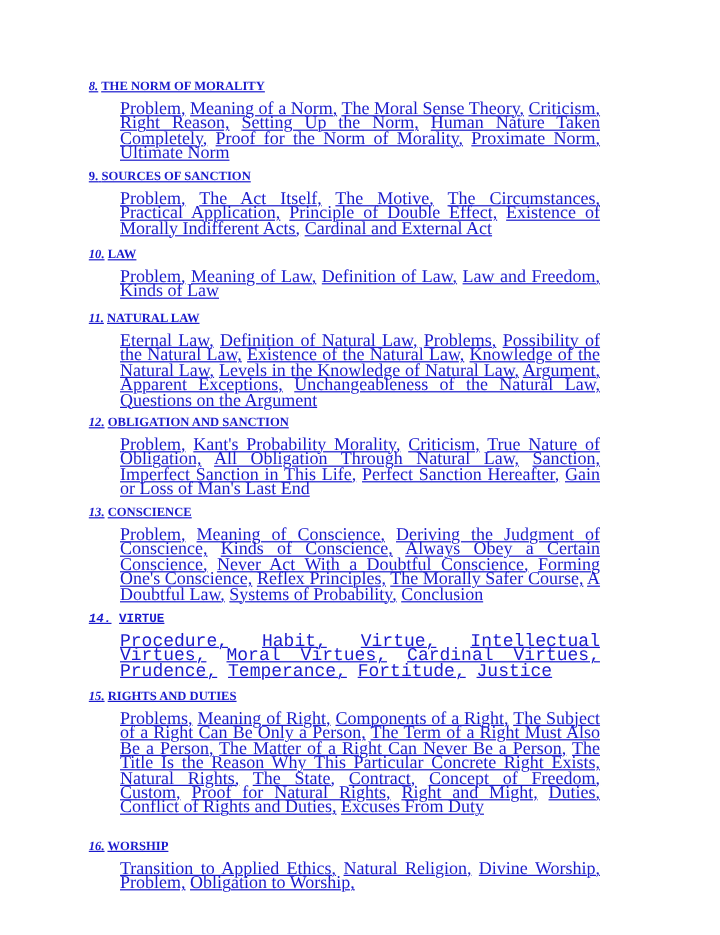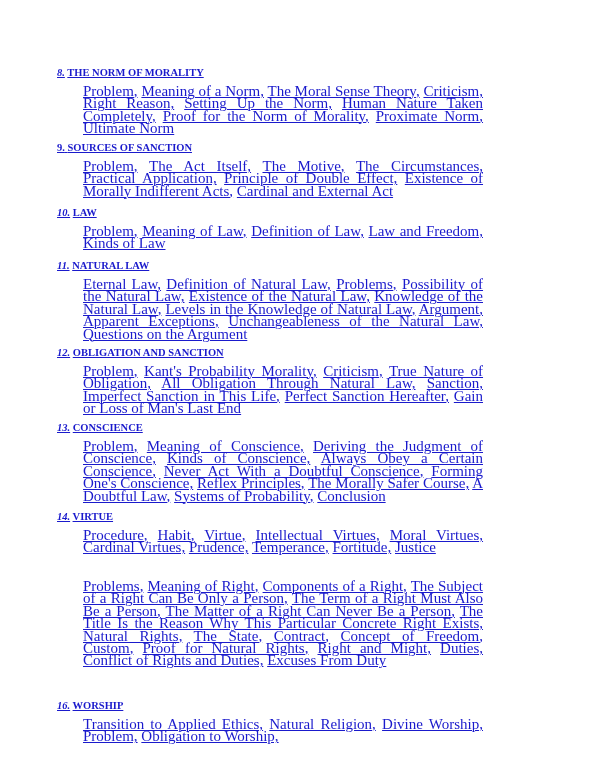--- a/index.html
+++ b/index.html
@@ -17,21 +17,21 @@
     }
     .page {
       position: absolute;
       left: 0;
       top: 0;
       width: 600px;
       height: 779px;
     }
     .section {
       position: absolute;
-      left: 57px;
+      left: 74px;
       width: 426px;
     }
     .heading {
       font-size: 10.5px;
       font-weight: bold;
       line-height: 13px;
       margin: 0;
       white-space: nowrap;
     }
     .heading a, .links a {
@@ -99,29 +99,33 @@
   </div>
 
   <div class="section" style="top:421px;">
     <div class="heading">
       <a class="num">13.</a>
       <a>CONSCIENCE</a>
     </div>
     <div class="links"><a>Problem,</a> <a>Meaning of Conscience,</a> <a>Deriving the Judgment of Conscience,</a> <a>Kinds of Conscience,</a> <a>Always Obey a Certain Conscience,</a> <a>Never Act With a Doubtful Conscience,</a> <a>Forming One's Conscience,</a> <a>Reflex Principles,</a> <a>The Morally Safer Course,</a> <a>A Doubtful Law,</a> <a>Systems of Probability,</a> <a>Conclusion</a></div>
   </div>
 
-  <div class="section" style="top:510px;">
+  <div class="section" style="top:510px;font-family:Liberation Mono, monospace;">
     <div class="heading">
       <a class="num">14.</a>
       <a>VIRTUE</a>
     </div>
     <div class="links"><a>Procedure,</a> <a>Habit,</a> <a>Virtue,</a> <a>Intellectual Virtues,</a> <a>Moral Virtues,</a> <a>Cardinal Virtues,</a> <a>Prudence,</a> <a>Temperance,</a> <a>Fortitude,</a> <a>Justice</a></div>
   </div>
 
   <div class="section" style="top:574px;">
+    <div class="heading">
+      <a class="num">15.</a>
+      <a>RIGHTS AND DUTIES</a>
+    </div>
     <div class="links"><a>Problems,</a> <a>Meaning of Right,</a> <a>Components of a Right,</a> <a>The Subject of a Right Can Be Only a Person,</a> <a>The Term of a Right Must Also Be a Person,</a> <a>The Matter of a Right Can Never Be a Person,</a> <a>The Title Is the Reason Why This Particular Concrete Right Exists,</a> <a>Natural Rights,</a> <a>The State,</a> <a>Contract,</a> <a>Concept of Freedom,</a> <a>Custom,</a> <a>Proof for Natural Rights,</a> <a>Right and Might,</a> <a>Duties,</a> <a>Conflict of Rights and Duties,</a> <a>Excuses From Duty</a></div>
   </div>
 
   <div class="section" style="top:675px;margin-top:24px;">
     <div class="heading">
       <a class="num">16.</a>
       <a>WORSHIP</a>
     </div>
     <div class="links"><a>Transition to Applied Ethics,</a> <a>Natural Religion,</a> <a>Divine Worship,</a> <a>Problem,</a> <a>Obligation to Worship,</a></div>
   </div>

